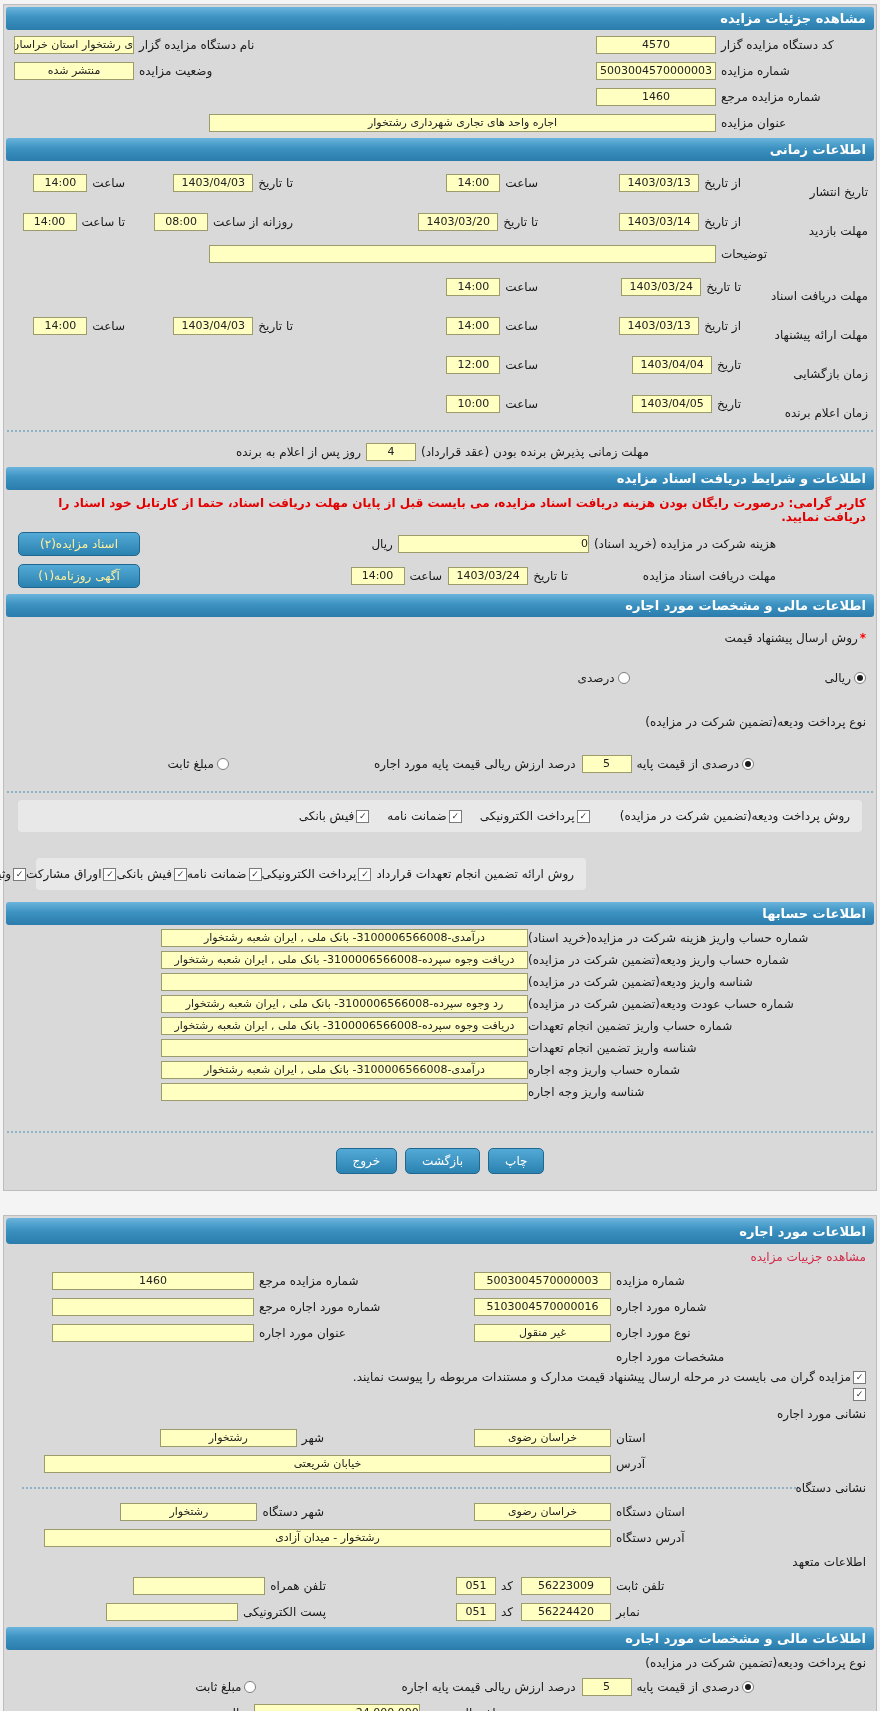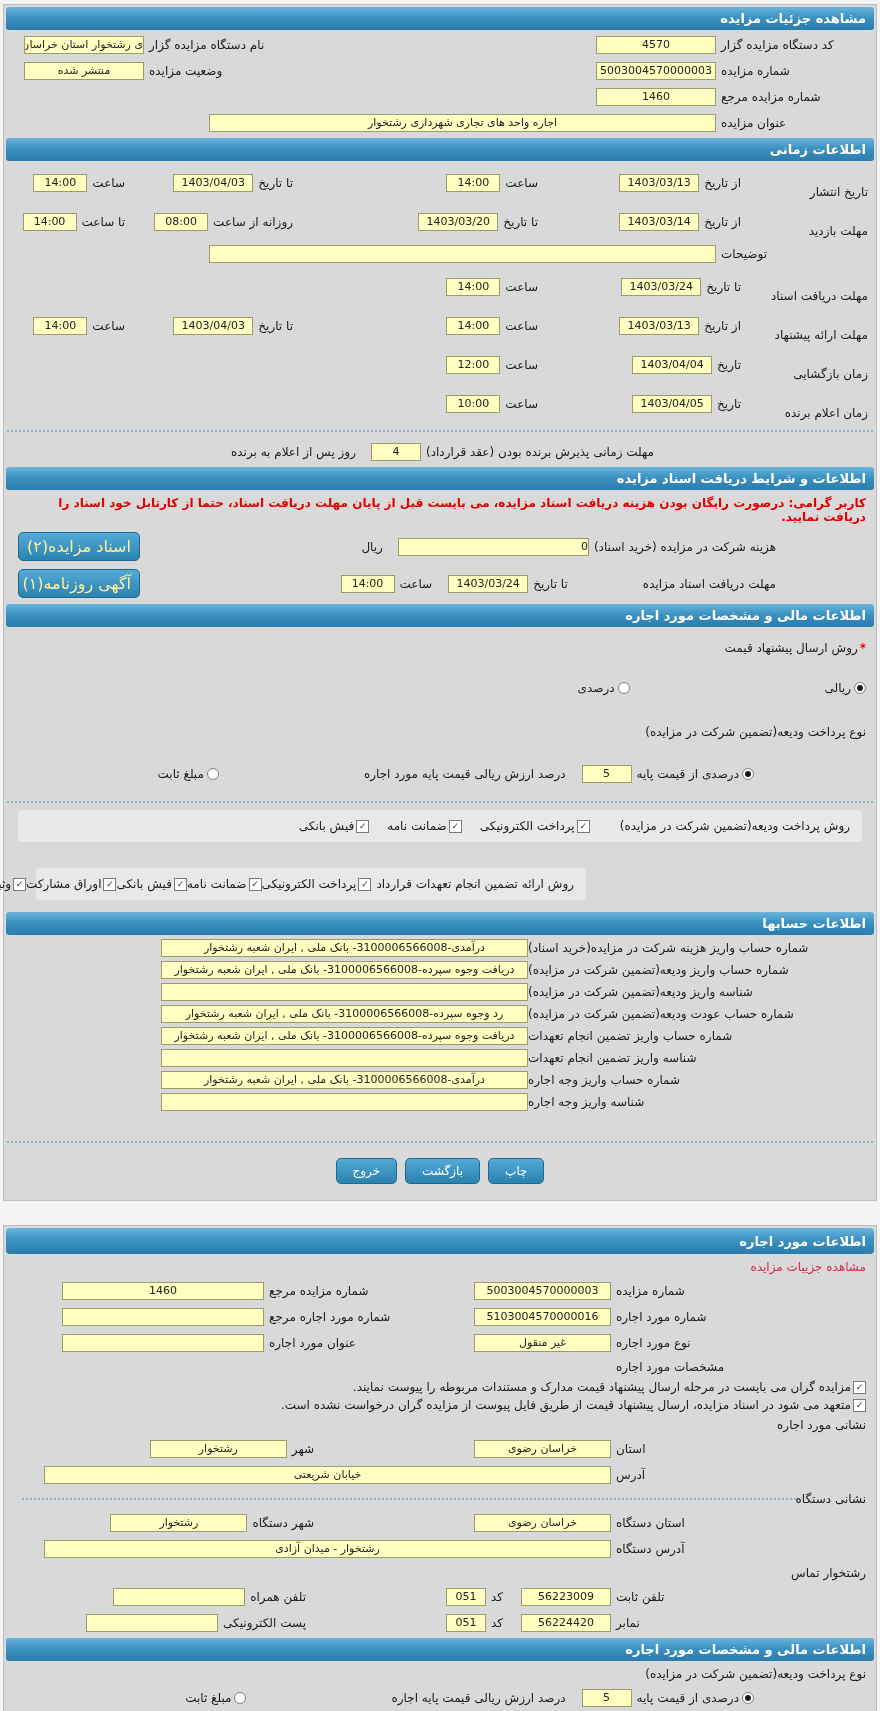--- a/index.html
+++ b/index.html
@@ -12,30 +12,30 @@
   .row{display:flex;align-items:center;padding:4px 10px;font-size:12px;}
   .row.tight{padding:2px 10px;}
   .between{justify-content:space-between;}
   .center{justify-content:center;}
   .grp{display:flex;align-items:center;}
   .lbl{white-space:nowrap;padding-left:5px;}
   .wL145{width:145px;text-align:left;}
   .wL250{width:250px;text-align:left;}
   .lblAcc{width:338px;text-align:left;white-space:nowrap;overflow:hidden;font-size:12px;}
   .fld{background:#ffffc2;border:1px solid #9b9b6b;height:16px;line-height:16px;font-size:11px;
-       text-align:center;color:#222;overflow:hidden;white-space:nowrap;flex:0 0 auto;margin-left:10px;}
+       text-align:center;color:#222;overflow:hidden;white-space:nowrap;flex:0 0 auto;}
   .fld.r{text-align:right;padding-left:4px;}
   .w38{width:38px}.w48{width:48px}.w55{width:52px}.w75{width:78px}.w90{width:88px}
   .w115{width:118px}.w130{width:130px}.w135{width:135px}.w160{width:160px}.w185{width:185px}
   .w200{width:200px}.w365{width:365px}.w505{width:505px}.w565{width:565px}
   .ta{background:#ffffc2;border:1px solid #9b9b6b;padding:3px 7px;font-size:10.5px;text-align:right;
       color:#222;overflow:hidden;}.h60{height:56px}
   .btn{background:linear-gradient(#54aad6,#2a82b1);border:1px solid #20688f;border-radius:5px;color:#fff;
        font-size:12px;font-family:inherit;padding:5px 16px;margin:0 4px;cursor:pointer;white-space:nowrap;}
-  .btn.y{color:#ffef9c;font-size:16px;padding:4px 8px;width:122px;}
+  .btn.y{color:#ffef9c;font-size:12px;padding:4px 8px;width:122px;}
   .dots{border-top:2px dotted #8fb3c6;margin:7px 3px;}
   .dotfill{flex:1;border-top:2px dotted #8fb3c6;margin-left:8px;}
   .strip{background:#e8e8e8;border-radius:4px;padding:9px 12px;margin:6px 14px;display:flex;align-items:center;font-size:12px;}
   .strip2{margin-right:290px;margin-left:32px;}
   .radio{width:10px;height:10px;border-radius:50%;background:#fff;border:1px solid #808080;display:inline-block;
          position:relative;margin-left:3px;flex:0 0 auto;}
   .radio.sel::after{content:"";position:absolute;left:2px;top:2px;right:2px;bottom:2px;background:#1a1a1a;border-radius:50%;}
   .chk{width:11px;height:11px;background:#fff;border:1px solid #7a7a7a;display:inline-flex;align-items:center;
        justify-content:center;margin-left:2px;flex:0 0 auto;}
   .chk::before{content:"✓";font-size:9px;line-height:1;color:#333;}
@@ -418,21 +418,20 @@
     <div class="row">
       <span class="lbl wL250">مشخصات مورد اجاره</span>
     </div>
 
     <div class="row tight">
       <span class="chk"></span>
       <span class="lbl">مزایده گران می بایست در مرحله ارسال پیشنهاد قیمت مدارک و مستندات مربوطه را پیوست نمایند.</span>
     </div>
     <div class="row tight">
       <span class="chk"></span>
-      <span class="lbl">متعهد می شود در اسناد مزایده، ارسال پیشنهاد قیمت از طریق فایل پیوست از مزایده گران درخواست نشده است.</span>
     </div>
 
     <div class="row">
       <span class="secLbl">نشانی مورد اجاره</span>
     </div>
 
     <div class="row">
       <span class="lbl wL250">استان</span>
       <span class="fld w135">خراسان رضوی</span>
       <span class="gap150"></span>
@@ -457,21 +456,21 @@
       <span class="lbl">شهر دستگاه</span>
       <span class="fld w135">رشتخوار</span>
     </div>
 
     <div class="row">
       <span class="lbl wL250">آدرس دستگاه</span>
       <span class="fld w565">رشتخوار - میدان آزادی</span>
     </div>
 
     <div class="row">
-      <span class="secLbl">رشتخوار تماس</span>
+      <span class="secLbl">اطلاعات متعهد</span>
     </div>
 
     <div class="row">
       <span class="lbl wL250">تلفن ثابت</span>
       <span class="fld w90">56223009</span>
       <span class="lbl" style="padding-right:8px">کد</span>
       <span class="fld w38">051</span>
       <span class="gap130"></span>
       <span class="lbl">تلفن همراه</span>
       <span class="fld w130"></span>

